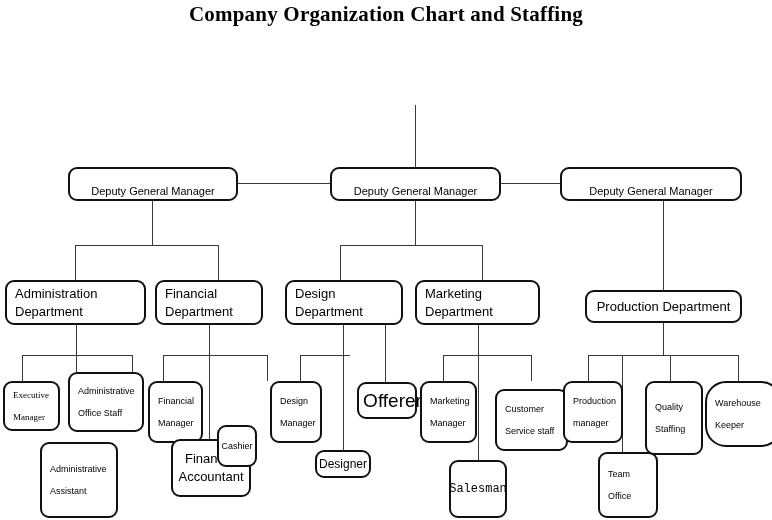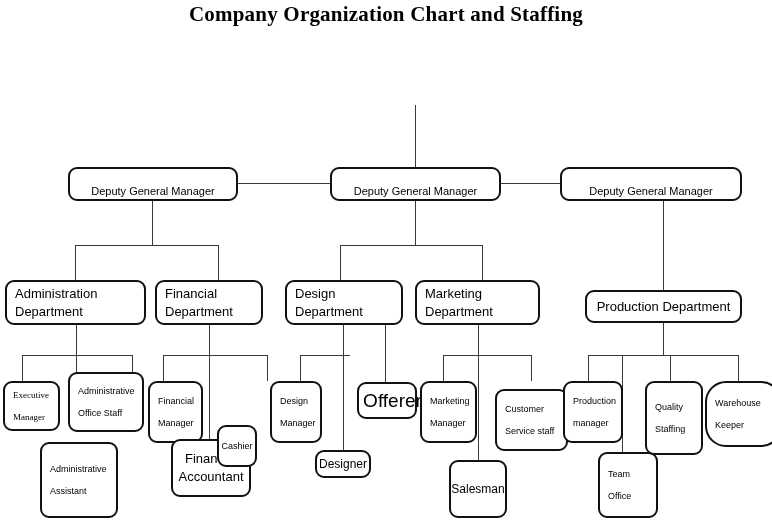--- a/index.html
+++ b/index.html
@@ -194,21 +194,21 @@
 
   <div class="node ta-center fs-xl" style="left:357px; top:382px; width:60px; height:37px;">
     <span class="line">Offerer</span>
   </div>
 
   <div class="node ta-left fs-sm" style="left:420px; top:381px; width:57px; height:62px;">
     <span class="line">Marketing</span>
     <span class="line">Manager</span>
   </div>
 
-  <div class="node ta-center fs-xs" style="left:449px; top:460px; width:58px; height:58px;">
+  <div class="node ta-center fs-xs" style="left:449px; top:460px; width:58px; height:58px;font-family:Liberation Mono, monospace;">
     <span class="line">Salesman</span>
   </div>
 
   <div class="node ta-left fs-sm" style="left:495px; top:381px; width:73px; height:62px;margin-top:8px;">
     <span class="line">Customer</span>
     <span class="line">Service staff</span>
   </div>
 
   <div class="node ta-left fs-sm" style="left:563px; top:381px; width:60px; height:62px;">
     <span class="line">Production</span>

